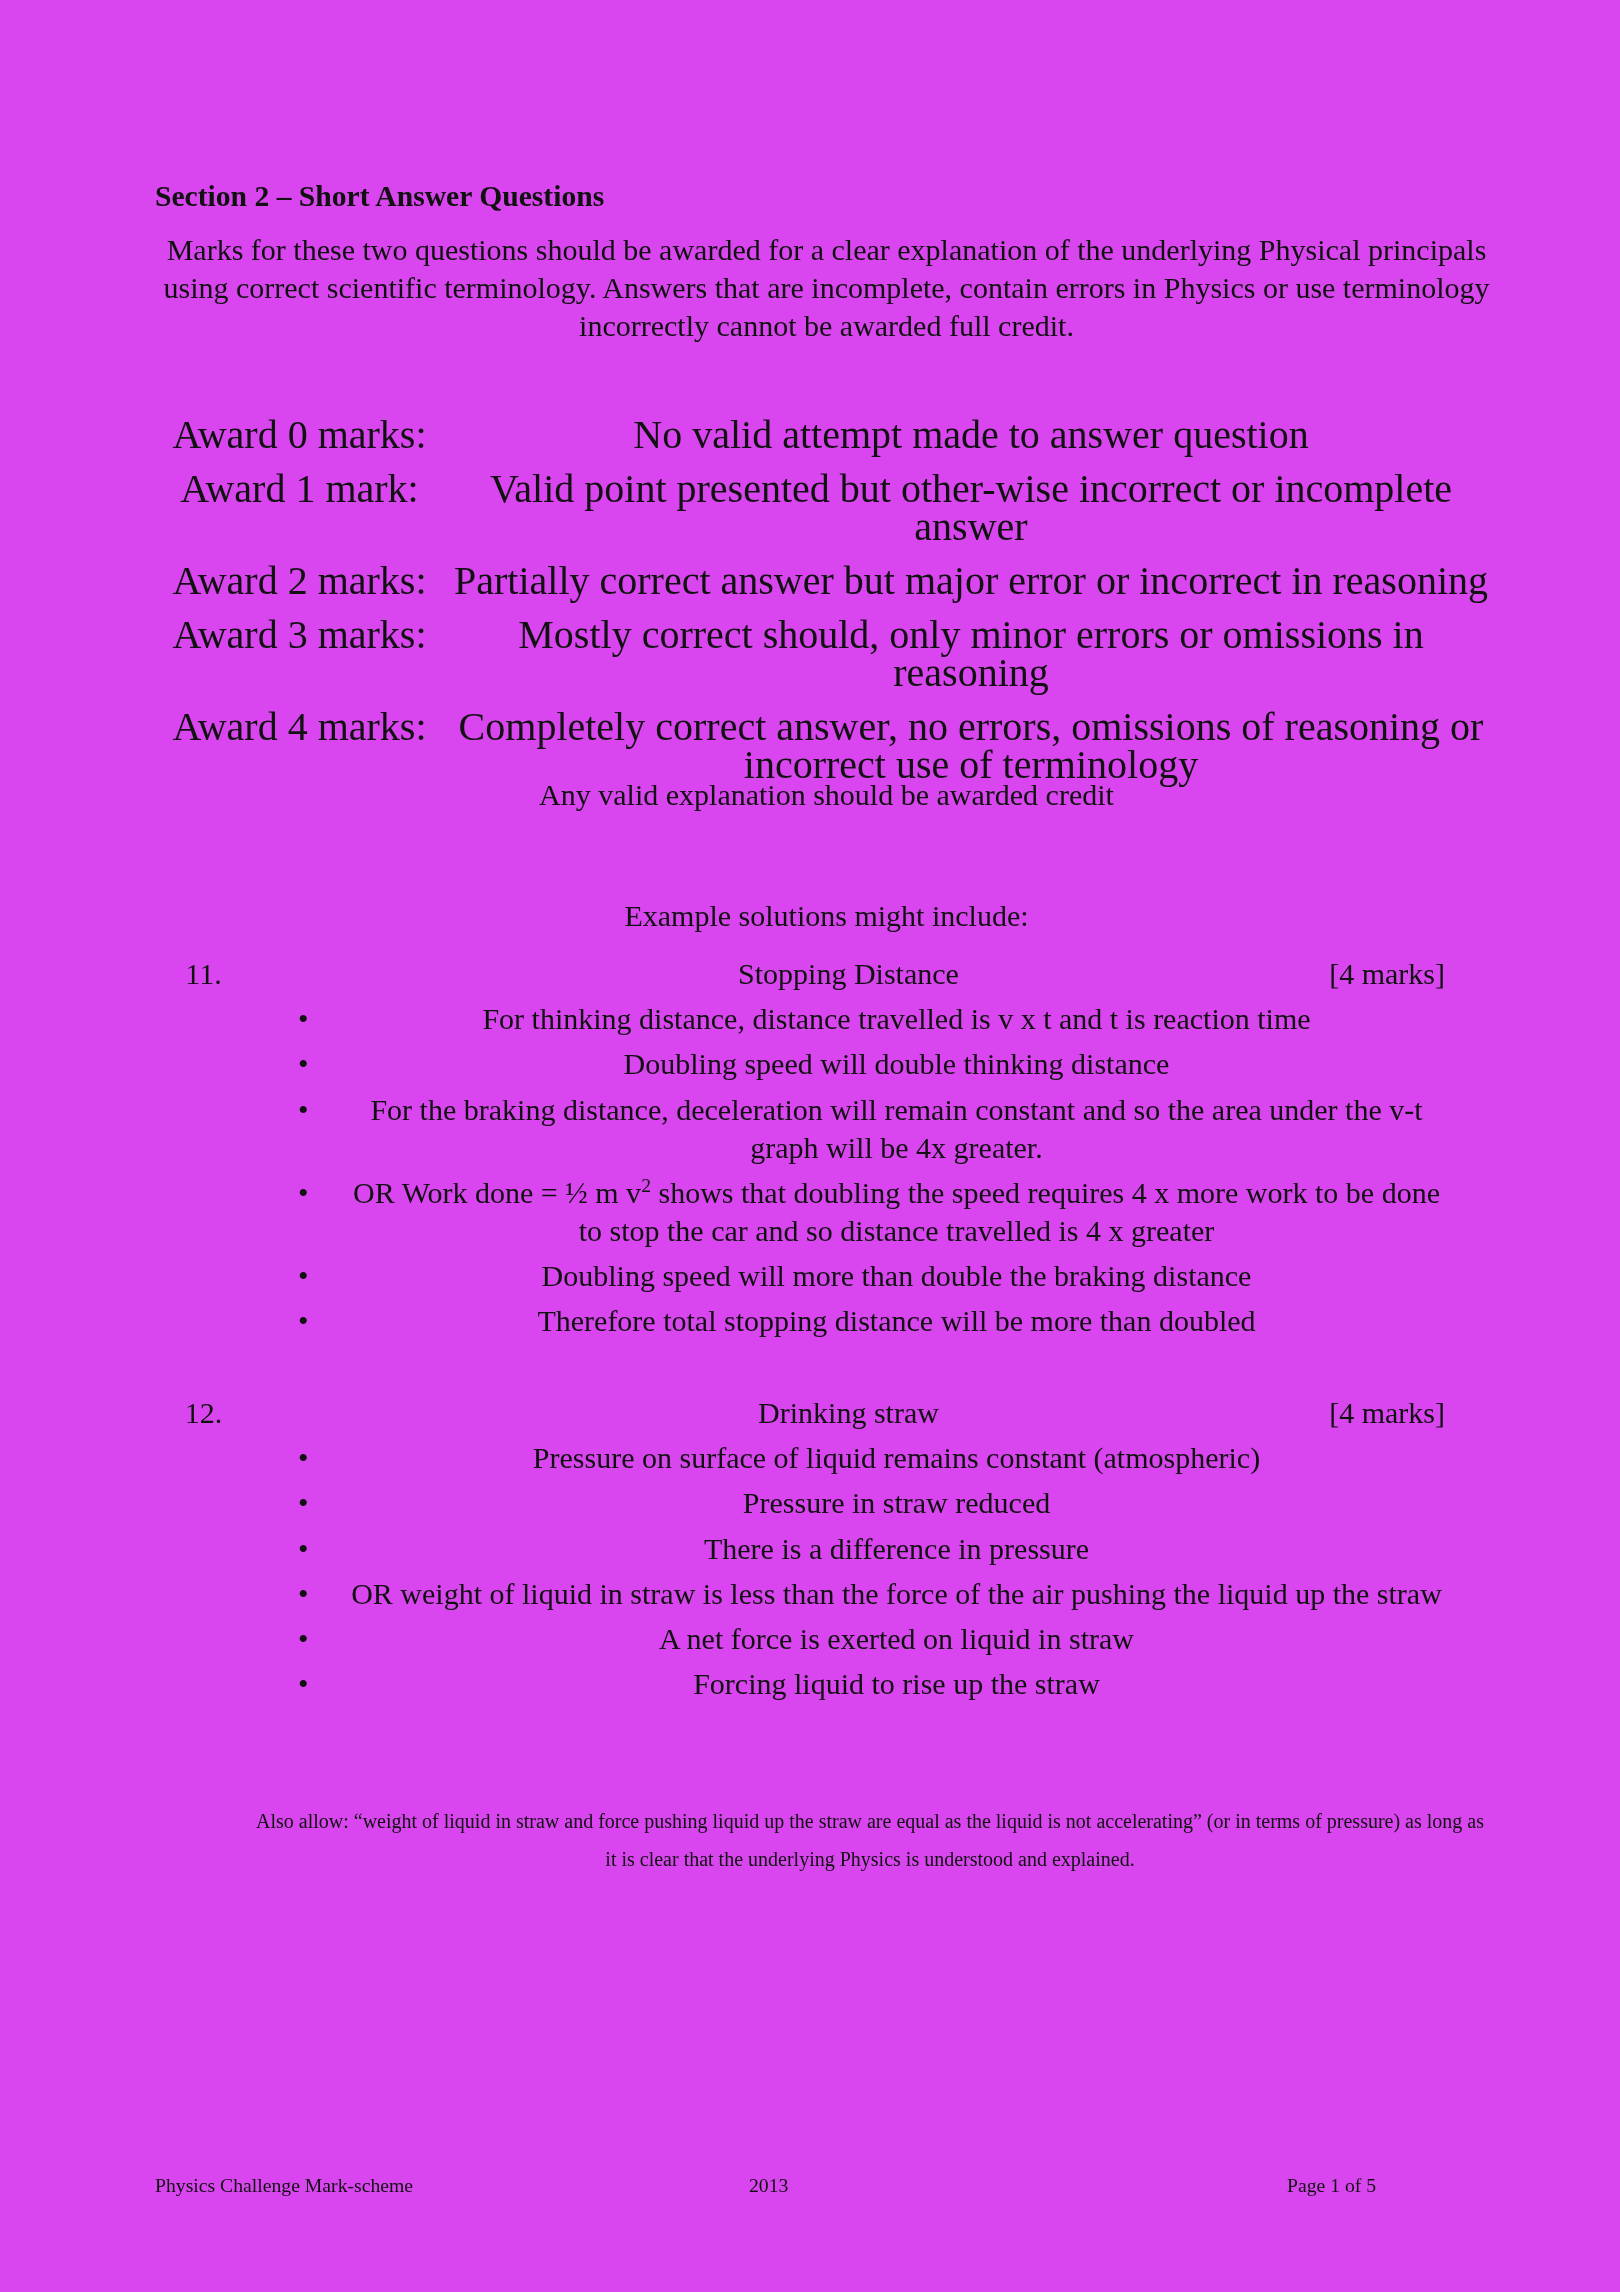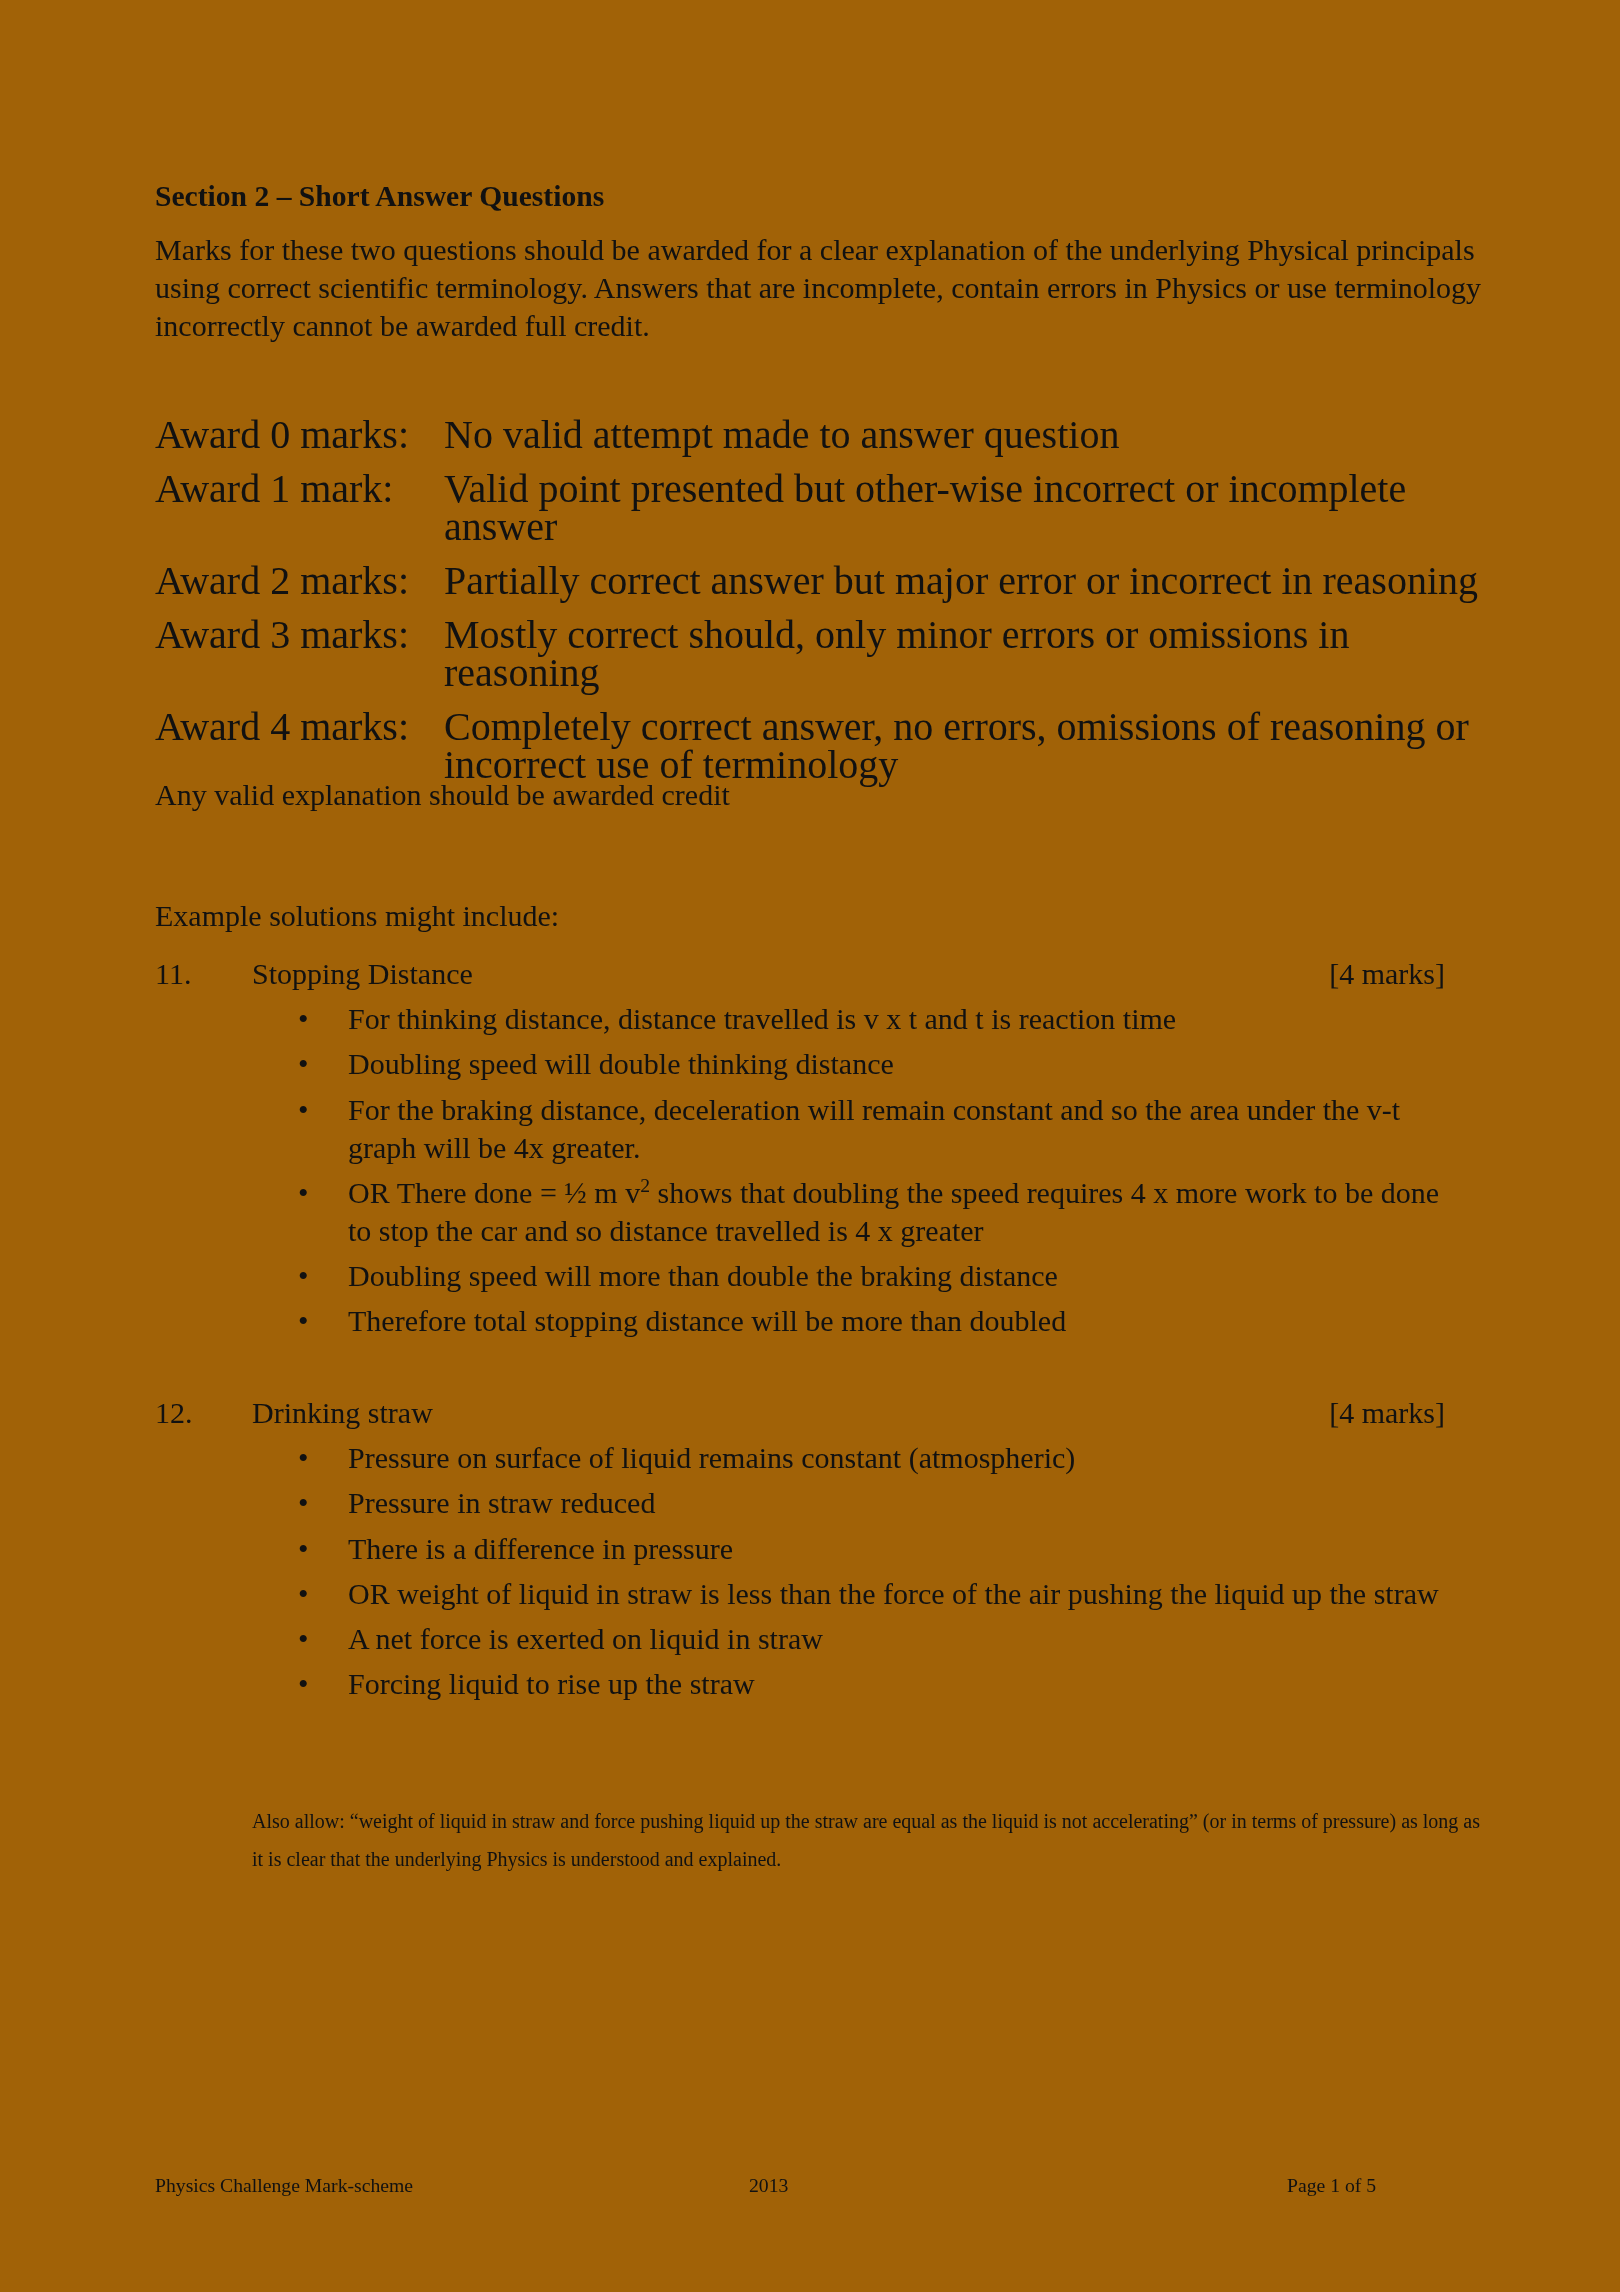--- a/index.html
+++ b/index.html
@@ -1,21 +1,21 @@
 <!DOCTYPE html>
 <html style="font-size:14.3px"><head>
   <meta charset="utf-8">
   <style>
     html, body { margin: 0; padding: 0; background: #ffffff; }
     body {
       width: 1620px; height: 2293px; position: relative; overflow: hidden;
       font-family: "Liberation Serif", "DejaVu Serif", serif;
       color: #111111;
     }
-    .page { position: absolute; left: 0; top: 0; width: 1620px; height: 2293px; background: #a16207; }
+    .page { position: absolute; left: 0; top: 0; width: 1620px; height: 2293px; background: #d946ef; text-align: center; }
     .abs { position: absolute; }
     .title { left: 155px; top: 177px; font-size: 29.6px; font-weight: bold; line-height: 38px; }
     .intro { left: 155px; top: 231px; width: 1343px; font-size: 30px; line-height: 38px; }
     .rubric { left: 155px; top: 416px; width: 1343px; font-size: 40px; line-height: 38px; }
     .rubric-row { display: flex; margin-bottom: 16px; }
     .rubric-row .lbl { width: 289px; flex: none; }
     .rubric-row .desc { flex: 1; }
     .para { left: 155px; font-size: 30px; line-height: 38px; width: 1343px; }
     .q { left: 155px; width: 1290px; font-size: 30px; line-height: 38px; }
     .q-head { display: flex; position: relative; }
@@ -69,21 +69,21 @@
   <div class="abs q" style="top:955px;">
     <div class="q-head">
       <span class="q-num">11.</span>
       <span class="q-title">Stopping Distance</span>
       <span class="q-marks">[4 marks]</span>
     </div>
     <ul class="pts">
       <li><span class="bullet">•</span><span>For thinking distance, distance travelled is v x t and t is reaction time</span></li>
       <li><span class="bullet">•</span><span>Doubling speed will double thinking distance</span></li>
       <li><span class="bullet">•</span><span>For the braking distance, deceleration will remain constant and so the area under the v-t graph will be 4x greater.</span></li>
-      <li><span class="bullet">•</span><span>OR There done = ½ m v</span><sup>2</sup><span> shows that doubling the speed requires 4 x more work to be done to stop the car and so distance travelled is 4 x greater</span></li>
+      <li><span class="bullet">•</span><span>OR Work done = ½ m v</span><sup>2</sup><span> shows that doubling the speed requires 4 x more work to be done to stop the car and so distance travelled is 4 x greater</span></li>
       <li><span class="bullet">•</span><span>Doubling speed will more than double the braking distance</span></li>
       <li><span class="bullet">•</span><span>Therefore total stopping distance will be more than doubled</span></li>
     </ul>
   </div>
 
   <div class="abs q" style="top:1394px;">
     <div class="q-head">
       <span class="q-num">12.</span>
       <span class="q-title">Drinking straw</span>
       <span class="q-marks">[4 marks]</span>

